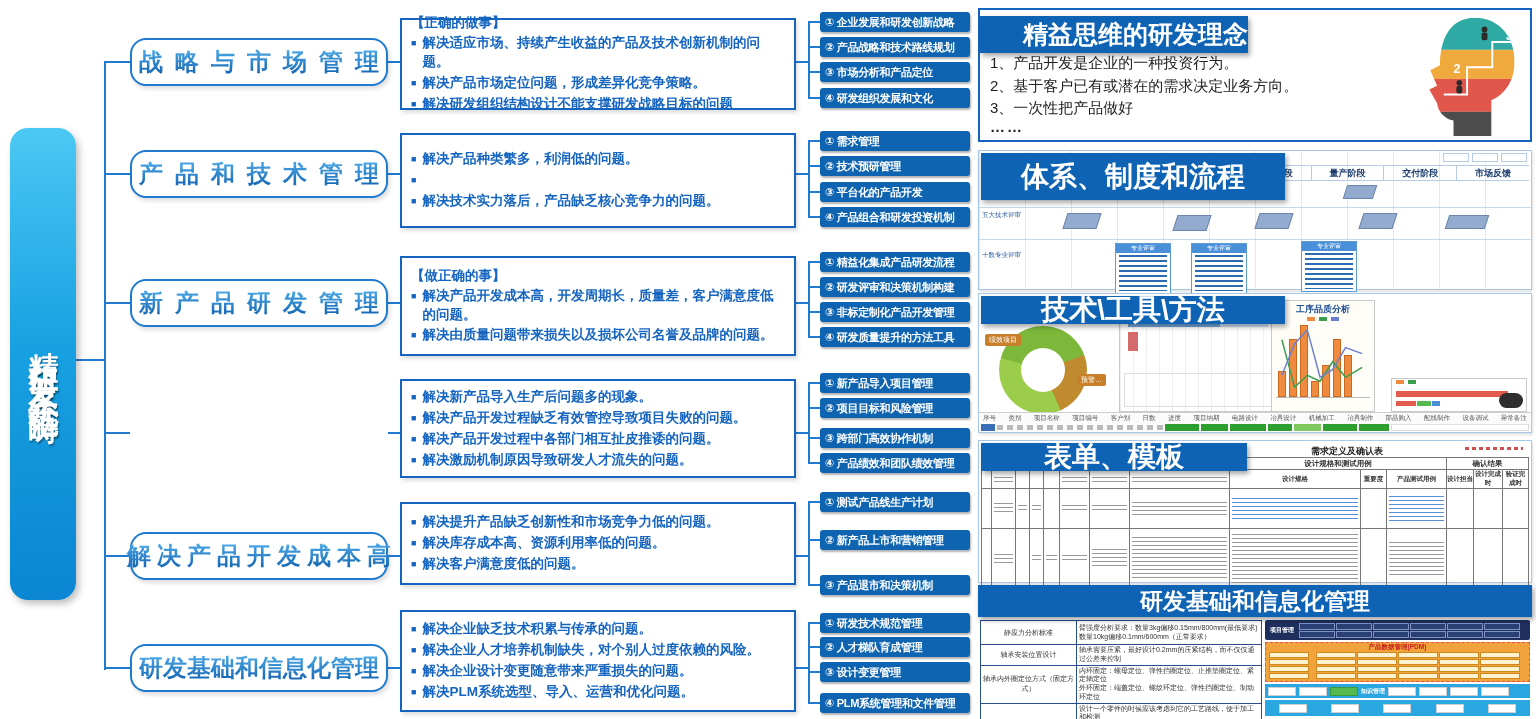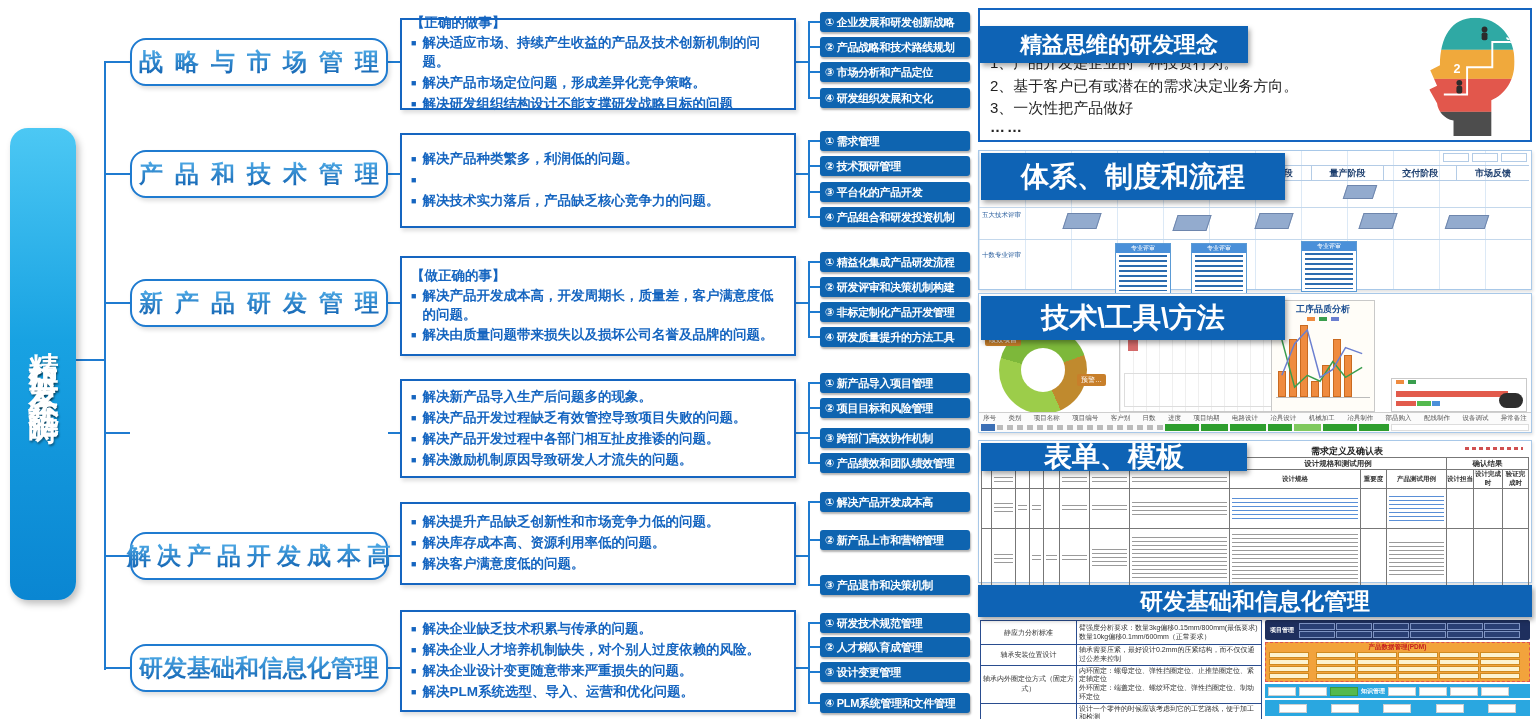--- a/index.html
+++ b/index.html
@@ -32,21 +32,21 @@
   box-shadow:1px 2px 2px rgba(0,0,0,.3)}
 
 
 .rp{position:absolute;left:978px;width:554px;background:#fff}
 .banner{position:absolute;background:#0e63b5;color:#fff;font-weight:bold;display:flex;align-items:center;justify-content:center;
   box-shadow:2px 3px 5px rgba(0,0,0,.35);z-index:5;white-space:nowrap}
 .shot{border:1px solid #a8c8e8;box-shadow:1px 2px 3px rgba(0,0,0,.12)}
 
 
 .sec1{top:8px;height:134px;border:2px solid #1565c0}
-.sec1 .banner{left:0;top:16px;width:268px;height:37px;font-size:22px;justify-content:center;padding-left:10px}
+.sec1 .banner{left:0;top:6px;width:268px;height:37px;font-size:25px;justify-content:flex-end;padding-left:10px}
 .points{position:absolute;left:10px;top:42px;width:400px;font-size:15px;color:#222;line-height:1.5}
 .ellip{position:absolute;left:10px;top:108px;font-size:15px;font-weight:bold;color:#222;letter-spacing:2px}
 .headsvg{position:absolute;right:6px;top:3px}
 
 
 .sec2{top:150px;height:140px}
 .sec2 .banner{left:2px;top:2px;width:304px;height:47px;font-size:28px}
 .flow{position:absolute;inset:0;background:
   repeating-linear-gradient(90deg,#dce9f6 0 1px,transparent 1px 46px);}
 .flow-title{position:absolute;left:250px;top:3px;font-size:8px;color:#333;font-weight:bold}
@@ -57,21 +57,21 @@
 .cbx{width:26px;height:9px;border:1px solid #b4cce6;background:#fff}
 .rowlabel{position:absolute;left:3px;width:42px;font-size:6.5px;color:#2b5f9e;line-height:1.15}
 .hline2{position:absolute;left:0;right:0;height:1px;background:#c4d8ec}
 .pg{position:absolute;background:#93abce;border:1px solid #6e86ad;transform:skewX(-18deg)}
 .rvlist{position:absolute;width:56px;border:1px solid #5b9bd5;background:#fff}
 .rvhead{background:#4a90d9;color:#fff;font-size:6px;text-align:center;line-height:9px;height:9px;overflow:hidden}
 .rvbody{height:36px;margin:2px 3px;background:repeating-linear-gradient(180deg,#2b6cb0 0 2px,transparent 2px 5px)}
 
 
 .sec3{top:293px;height:140px}
-.sec3 .banner{left:2px;top:2px;width:304px;height:44px;font-size:28px}
+.sec3 .banner{left:2px;top:2px;width:304px;height:28px;font-size:28px}
 .donut{position:absolute;left:20px;top:32px;width:88px;height:88px;border-radius:50%;
   background:conic-gradient(from 70deg,#c08a2e 0 24%,#9ccd4a 24% 60%,#7db83a 60% 100%)}
 .donut::after{content:"";position:absolute;inset:22px;background:#fff;border-radius:50%}
 .badge{position:absolute;background:#c87f2a;color:#fff;font-size:7px;padding:1px 4px;border-radius:2px;white-space:nowrap;z-index:4}
 .panel{position:absolute;border:1px solid #c9c9c9;background:#fff}
 .gantt{left:140px;top:6px;width:160px;height:112px;background:
   repeating-linear-gradient(90deg,#efefef 0 1px,transparent 1px 13px)}
 .gbar{position:absolute;left:8px;top:18px;width:140px;height:8px;background:#cfe0f3}
 .gbar i{display:block;width:92px;height:8px;background:#74a9dd}
 .rcell{width:36px;height:6px;border:1px solid #d46a6a;background:#fff;margin:2px 0}
@@ -292,21 +292,21 @@
       </div>
     <div class="bullet">
         <span class="sq">■</span>
         <span>解决库存成本高、资源利用率低的问题。</span>
       </div>
     <div class="bullet">
         <span class="sq">■</span>
         <span>解决客户满意度低的问题。</span>
       </div>
   </div>
-  <div class="item" style="top:492px">① 解决产品开发成本高</div>
+  <div class="item" style="top:492px">① 测试产品线生产计划</div>
   <div class="item" style="top:530px">② 新产品上市和营销管理</div>
   <div class="item" style="top:575px">③ 产品退市和决策机制</div>
 
   <div class="cat-box" style="top:644px">
     <span class="cat-label">研发基础和信息化管理</span>
     </div>
   <div class="detail-box" style="top:610px;height:102px">
     <div class="bullet">
         <span class="sq">■</span>
         <span>解决企业缺乏技术积累与传承的问题。</span>

